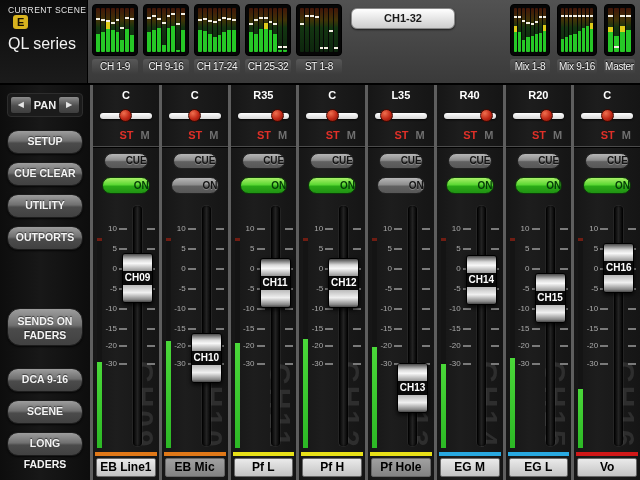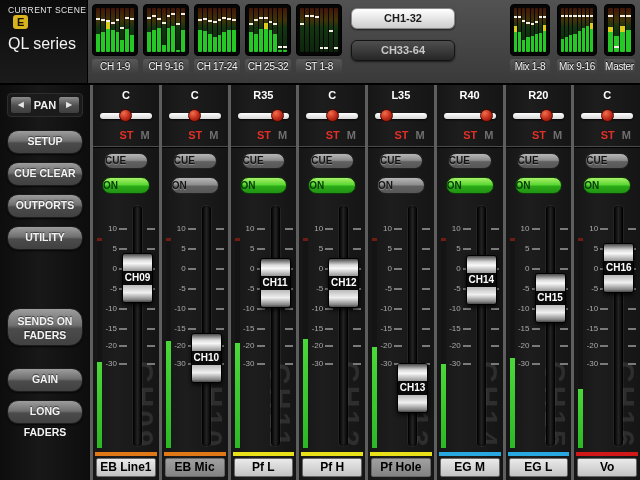--- a/index.html
+++ b/index.html
@@ -62,21 +62,21 @@
          background:linear-gradient(90deg,#161616,#1d1d1d 35%,#151515);}
   .pan-value{position:absolute;top:4px;left:0;right:0;text-align:center;color:#fff;font-size:11px;font-weight:bold;}
   .pan-slider{position:absolute;top:24px;left:7px;right:7px;height:14px;cursor:pointer;}
   .pan-track{position:absolute;top:4px;left:0;right:0;height:6px;border-radius:3px;
              background:linear-gradient(180deg,#ffffff,#d6d6d6);box-shadow:0 1px 2px rgba(0,0,0,.85);}
   .pan-knob{position:absolute;top:0;width:13px;height:13px;border-radius:50%;box-sizing:border-box;
             background:radial-gradient(circle at 35% 30%,#ef6f4e,#bf2817 55%,#6d1407);border:1px solid #3f0800;}
   .stm{position:absolute;top:44px;right:9px;font-size:11px;font-weight:bold;}
   .stm .st{color:#e03028;} .stm .m{color:#6f6f6f;margin-left:7px;}
   .strip-divider{position:absolute;top:61px;left:0;right:0;height:1px;background:#4b4b4b;box-shadow:0 1px 0 #000;}
-  .pill{position:absolute;border-radius:9px;text-align:left;font-size:10px;font-weight:bold;box-sizing:border-box;cursor:pointer;}
+  .pill{position:absolute;border-radius:9px;text-align:right;font-size:10px;font-weight:bold;box-sizing:border-box;cursor:pointer;}
   .cue-btn{top:68px;left:11px;right:11px;height:16px;line-height:14px;color:#141414;
            background:linear-gradient(180deg,#b7b7b7,#8d8d8d 45%,#616161 55%,#575757);border:1px solid #222;
            text-shadow:0 1px 0 rgba(255,255,255,.25);}
   .on-btn{top:92px;left:9px;right:9px;height:17px;line-height:15px;}
   .on-btn.on{background:linear-gradient(180deg,#a9f068 0%,#5bd833 45%,#2bab17 55%,#209313);
              color:#053a08;border:1px solid #0c3a08;}
   .on-btn.off{background:linear-gradient(180deg,#b7b7b7,#8d8d8d 45%,#616161 55%,#575757);
               color:#141414;border:1px solid #222;text-shadow:0 1px 0 rgba(255,255,255,.25);}
 
   .fader{position:absolute;top:115px;left:0;right:0;height:250px;}
@@ -289,21 +289,20 @@
             </div>
             <div class="mbar">
               <div class="mdash" style="bottom: 6%;"></div>
             </div>
           </div>
           <div class="mlabel">ST 1-8</div>
         </div>
       </div>
     <div class="bank-col" id="bank-buttons">
         <div class="bankbtn sel">CH1-32</div>
-        <div class="bankbtn">CH33-64</div>
       </div>
     <div class="meter-groups out" id="output-groups">
         <div class="mgroup">
           <div class="mblock">
             <div class="mbar">
               <div class="mfill acc" style="height: 58%;"></div>
               <div class="mdash" style="bottom: 78%;"></div>
             </div>
             <div class="mbar">
               <div class="mfill" style="height: 45%;"></div>
@@ -399,26 +398,27 @@
 
   <div class="body">
     <div class="sidebar" id="sidebar">
         <div class="panrow">
           <div class="panarrow">◀</div>
           <div class="panlabel">PAN</div>
           <div class="panarrow">▶</div>
         </div>
         <div class="sbtn">SETUP</div>
         <div class="sbtn">CUE CLEAR</div>
+        <div class="sbtn">UTILITY</div>
         <div class="sbtn">OUTPORTS</div>
-        <div class="sbtn">UTILITY</div>
         <div class="sp1"></div>
         <div class="sbtn tall">SENDS ON FADERS</div>
         <div class="sp2"></div>
-        <div class="sbtn">GAIN</div>
+        <div class="sbtn">DCA 9-16</div>
+        <div class="sbtn">SCENE</div>
         <div class="sbtn">LONG FADERS</div>
       </div>
     <div class="strips" id="strips">
         <div class="strip">
           <div class="pan-value">C</div>
           <div class="pan-slider">
             <div class="pan-track"></div>
             <div class="pan-knob" style="left: calc(50% - 6.5px);"></div>
           </div>
           <div class="stm"><span class="st">ST</span><span class="m">M</span></div>

